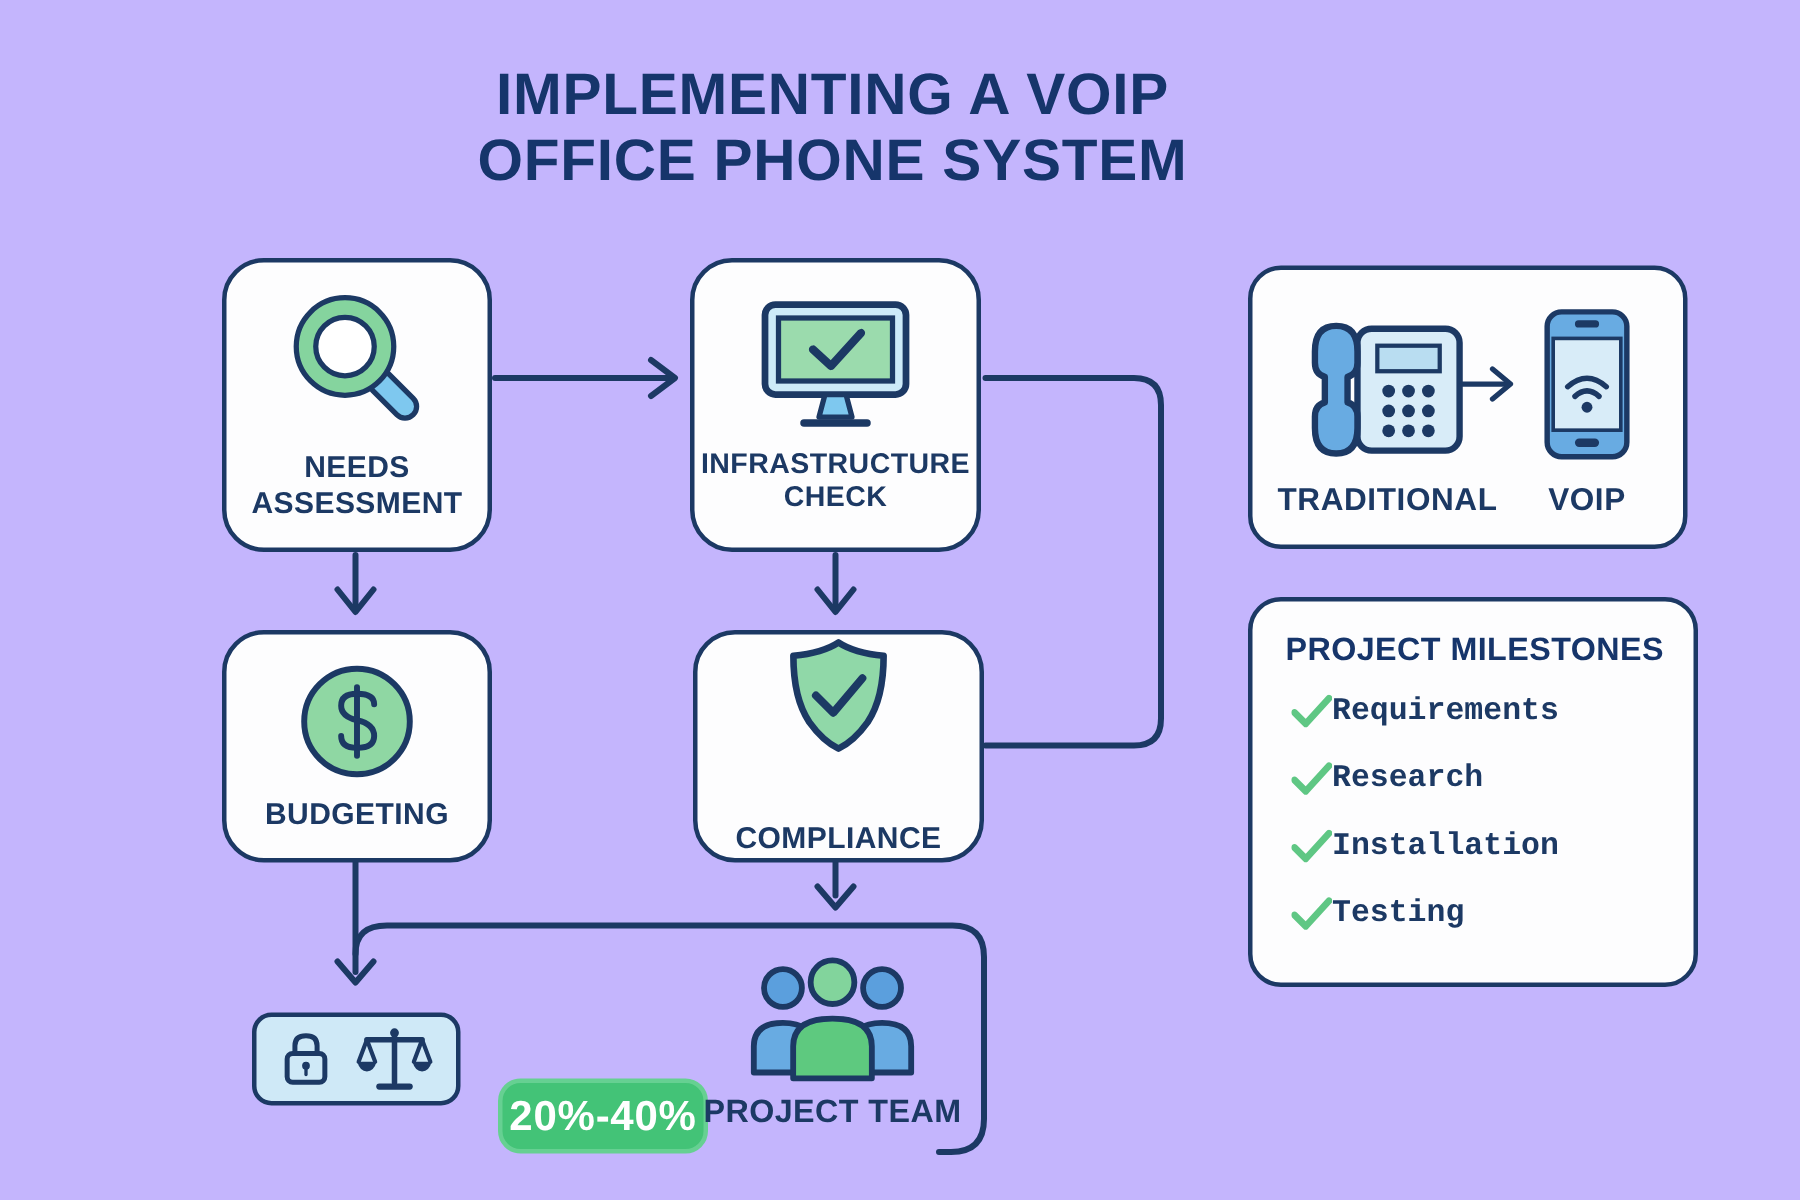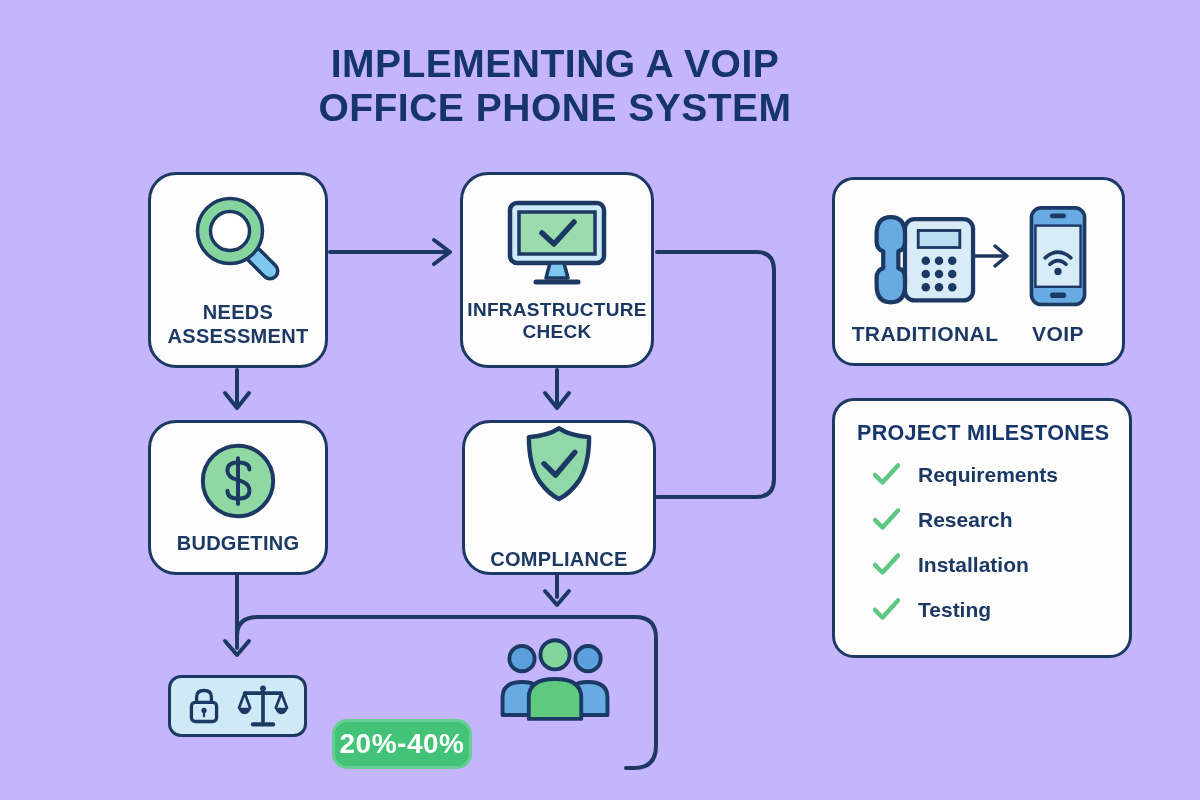--- a/index.html
+++ b/index.html
@@ -21,21 +21,21 @@
               line-height:1.18;letter-spacing:.3px;padding:0 8px;}
   .node-label.small{font-size:19px;}
 
   
   .card{position:absolute;z-index:2;background:#fdfdfe;border:3.5px solid #1c3964;
         border-radius:22px;box-sizing:border-box;}
   #comparison-card .cmp-label{position:absolute;color:#1c3964;font-weight:800;
         font-size:21px;letter-spacing:.4px;text-align:center;}
   #milestones-card .ms-title{color:#16356b;font-weight:800;font-size:21.5px;
         letter-spacing:.3px;margin:20px 0 6px 22px;}
-  .ms-row{display:flex;align-items:center;gap:18px;padding-left:38px;height:45px;}
+  .ms-row{display:flex;align-items:center;gap:0;padding-left:26px;height:45px;font-family:Liberation Mono, monospace;}
   .ms-label{color:#1c3964;font-weight:700;font-size:21px;}
 
   
   #legal-box{position:absolute;z-index:2;left:168px;top:675px;width:139px;height:62px;
         background:#cfe9f7;border:3.5px solid #1c3964;border-radius:13px;
         display:flex;align-items:center;justify-content:center;gap:16px;box-sizing:border-box;}
   #savings-badge{position:absolute;z-index:2;left:332px;top:675px;width:140px;height:50px;
         background:#43c377;border:3px solid #66d092;border-radius:15px;
         display:flex;align-items:center;justify-content:center;box-sizing:border-box;
         color:#ffffff;font-weight:800;font-size:28px;letter-spacing:.5px;margin-top:44px;}
@@ -142,20 +142,21 @@
   <div id="team-icon-wrap">
     <svg width="136" height="88" viewBox="0 0 140 90">
       <circle cx="36" cy="22" r="13" fill="#5b9fdd" stroke="#1c3964" stroke-width="4"></circle>
       <path d="M16 80 L16 62 Q16 46 36 46 Q56 46 56 62 L56 80 Z" fill="#68abe2" stroke="#1c3964" stroke-width="4" stroke-linejoin="round"></path>
       <circle cx="104" cy="22" r="13" fill="#5b9fdd" stroke="#1c3964" stroke-width="4"></circle>
       <path d="M84 80 L84 62 Q84 46 104 46 Q124 46 124 62 L124 80 Z" fill="#68abe2" stroke="#1c3964" stroke-width="4" stroke-linejoin="round"></path>
       <circle cx="70" cy="18" r="15" fill="#82d49c" stroke="#1c3964" stroke-width="4"></circle>
       <path d="M43 84 L43 62 Q43 43 70 43 Q97 43 97 62 L97 84 Z" fill="#5ec97f" stroke="#1c3964" stroke-width="4" stroke-linejoin="round"></path>
     </svg>
   </div>
+  <div id="team-label">PROJECT TEAM</div>
 
   <div id="comparison-card" class="card" style="left:832px;top:177px;width:293px;height:189px;">
     <svg style="position:absolute;left:28px;top:24px;" width="118" height="104" viewBox="0 0 120 110">
       <rect x="42" y="16" width="72" height="86" rx="10" fill="#d8ecf8" stroke="#1c3964" stroke-width="4.5"></rect>
       <rect x="56" y="28" width="44" height="18" fill="#b9ddf1" stroke="#1c3964" stroke-width="3"></rect>
       <circle cx="64" cy="60" r="4.5" fill="#1c3964"></circle>
         <circle cx="78" cy="60" r="4.5" fill="#1c3964"></circle>
         <circle cx="92" cy="60" r="4.5" fill="#1c3964"></circle>
       <circle cx="64" cy="74" r="4.5" fill="#1c3964"></circle>
         <circle cx="78" cy="74" r="4.5" fill="#1c3964"></circle>

